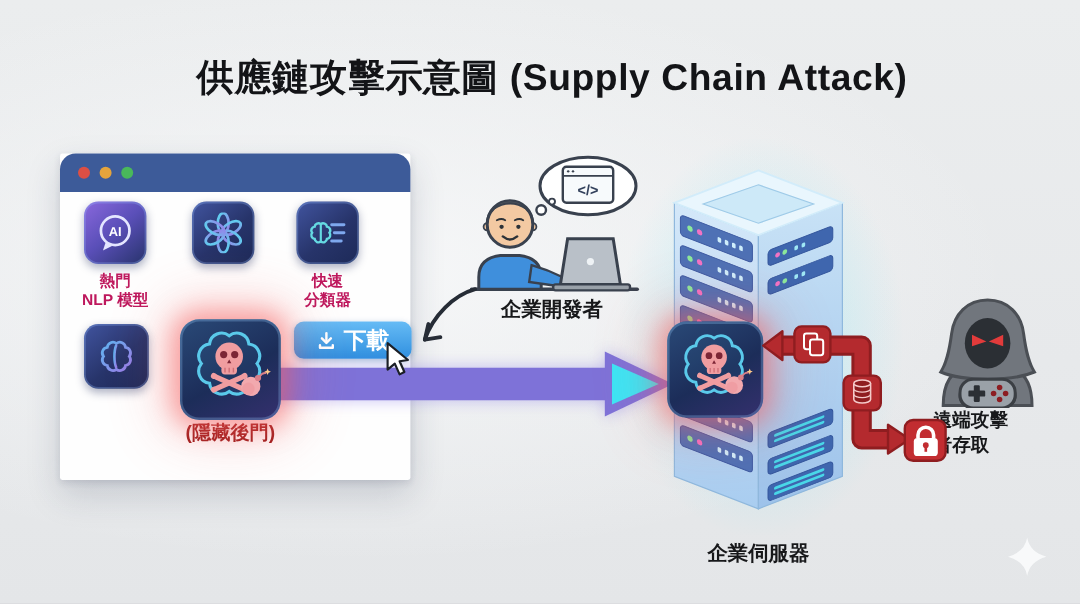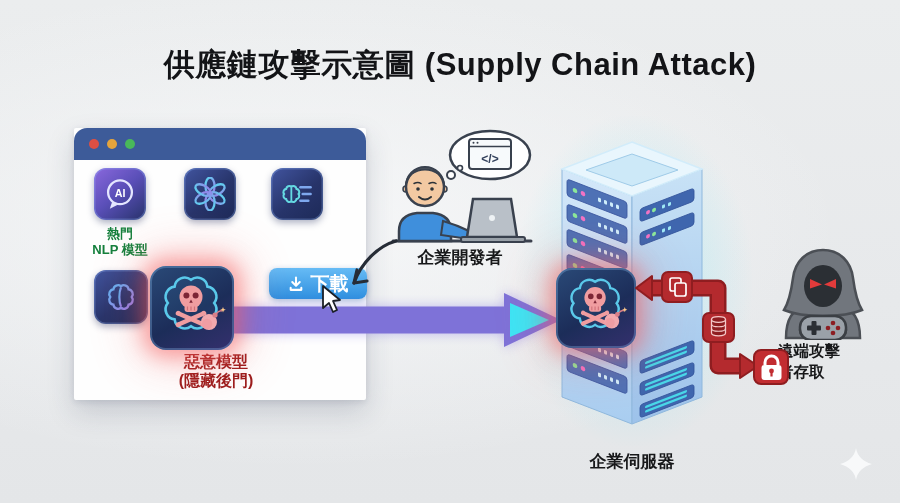--- a/index.html
+++ b/index.html
@@ -14,37 +14,36 @@
   .abs{position:absolute;}
   .title{
     left:0;top:44px;width:100%;text-align:center;
     font-size:31px;font-weight:800;color:#131417;letter-spacing:.5px;
   }
   
   .win{
     left:50px;top:128px;width:292px;height:272px;background:#fefefe;
     border-radius:2px;box-shadow:0 12px 28px rgba(40,50,80,.18),0 2px 6px rgba(40,50,80,.12);
     z-index:1;
-    margin-left:24px;
   }
   .win-head{
     position:absolute;left:0;top:0;right:0;height:32px;background:#3d5b99;
     border-radius:13px 13px 0 0;display:flex;align-items:center;padding-left:15px;gap:8px;
   }
   .dot{width:10px;height:10px;border-radius:50%;}
   .tile{
     position:absolute;width:52px;height:52px;border-radius:12px;
     display:flex;align-items:center;justify-content:center;
     background:linear-gradient(140deg,#41549f 0%,#27346a 55%,#1d2a58 100%);
     box-shadow:inset 0 0 0 1.5px rgba(150,190,255,.28),0 3px 7px rgba(30,40,90,.35);
   }
   .tile.purple{background:linear-gradient(140deg,#8a68dd 0%,#5a4fb8 48%,#27336b 100%);}
   .tile-label{
     position:absolute;top:98px;width:88px;text-align:center;
-    font-size:13px;font-weight:700;line-height:16px;color:#15803d;
+    font-size:13px;font-weight:700;line-height:16px;color:#be185d;
   }
   .skull-tile{
     width:84px;height:84px;border-radius:16px;
     background:linear-gradient(150deg,#2a4a78 0%,#1c2d59 55%,#35306e 100%);
     box-shadow:inset 0 0 0 2px rgba(150,205,255,.28),
                0 0 20px 7px rgba(246,92,92,.5),0 0 46px 16px rgba(246,92,92,.22);
     display:flex;align-items:center;justify-content:center;z-index:5;
   }
   .dl-btn{
     position:absolute;left:195px;top:140px;width:98px;height:31px;border-radius:8px;
@@ -116,20 +115,24 @@
           <line x1="18" y1="9" x2="27" y2="9"></line>
             <line x1="20" y1="15" x2="27" y2="15"></line>
             <line x1="18" y1="21" x2="25" y2="21"></line>
         </g>
       </svg>
     </div>
     <div class="tile-label" style="left:2px">
       <div>熱門</div>
         <div>NLP 模型</div>
     </div>
+    <div class="tile-label" style="left:179px">
+      <div>快速</div>
+        <div>分類器</div>
+    </div>
 
     <div class="tile" style="left:20px;top:142px;width:54px;height:54px">
       <svg width="36" height="36" viewBox="0 0 30 30">
         <defs>
             <linearGradient id="bg1" x1="0" y1="0" x2="1" y2="1">
           <stop offset="0" stop-color="#5fb4f0"></stop>
               <stop offset="1" stop-color="#9a7ce8"></stop>
         </linearGradient>
           </defs>
         <path transform="translate(15,15) scale(0.56)" d="M0,-16 A7,7 0 0 1 11.3,-11.3 A7,7 0 0 1 16,0 A7,7 0 0 1 11.3,11.3 A7,7 0 0 1 0,16 A7,7 0 0 1 -11.3,11.3 A7,7 0 0 1 -16,0 A7,7 0 0 1 -11.3,-11.3 A7,7 0 0 1 0,-16 Z" fill="none" stroke="url(#bg1)" stroke-width="3.4"></path>
@@ -142,21 +145,20 @@
         <g stroke="#fff" stroke-width="1.9" fill="none" stroke-linecap="round" stroke-linejoin="round">
           <path d="M7.5,1.5 V8.5"></path>
             <path d="M4,5.6 L7.5,9.1 L11,5.6"></path>
             <path d="M2.5,11 V13 H12.5 V11"></path>
         </g>
       </svg>
       <span>下載</span>
     </div>
 
     <div class="mal-label">
-      <div>惡意模型</div>
         <div>(隱藏後門)</div>
     </div>
   </div>
 
   <div class="abs skull-tile" style="left:150px;top:266px">
     <svg width="84" height="84" viewBox="0 0 84 84">
       <path transform="translate(41,37) scale(1.45)" d="M0,-16 A7,7 0 0 1 11.3,-11.3 A7,7 0 0 1 16,0 A7,7 0 0 1 11.3,11.3 A7,7 0 0 1 0,16 A7,7 0 0 1 -11.3,11.3 A7,7 0 0 1 -16,0 A7,7 0 0 1 -11.3,-11.3 A7,7 0 0 1 0,-16 Z" fill="#5ac9ea" fill-opacity="0.07" stroke="#5ac9ea" stroke-width="1.8"></path>
       <g transform="translate(41,36)">
         <circle cy="-5" r="11.5" fill="#f09da0"></circle>
         <rect x="-6.5" y="3" width="13" height="7" rx="3" fill="#f09da0"></rect>

